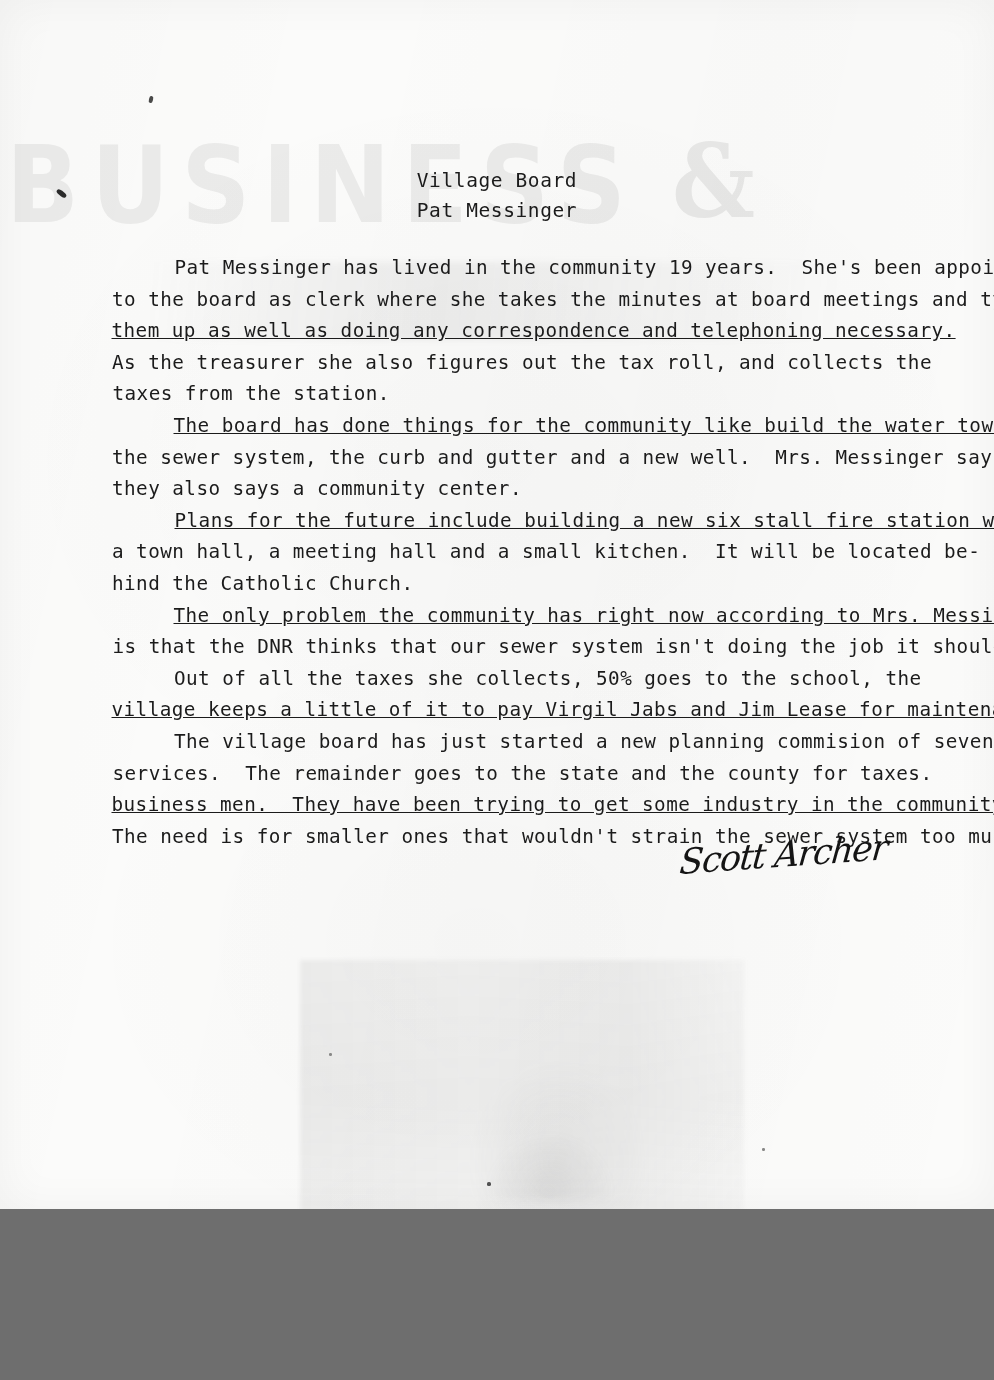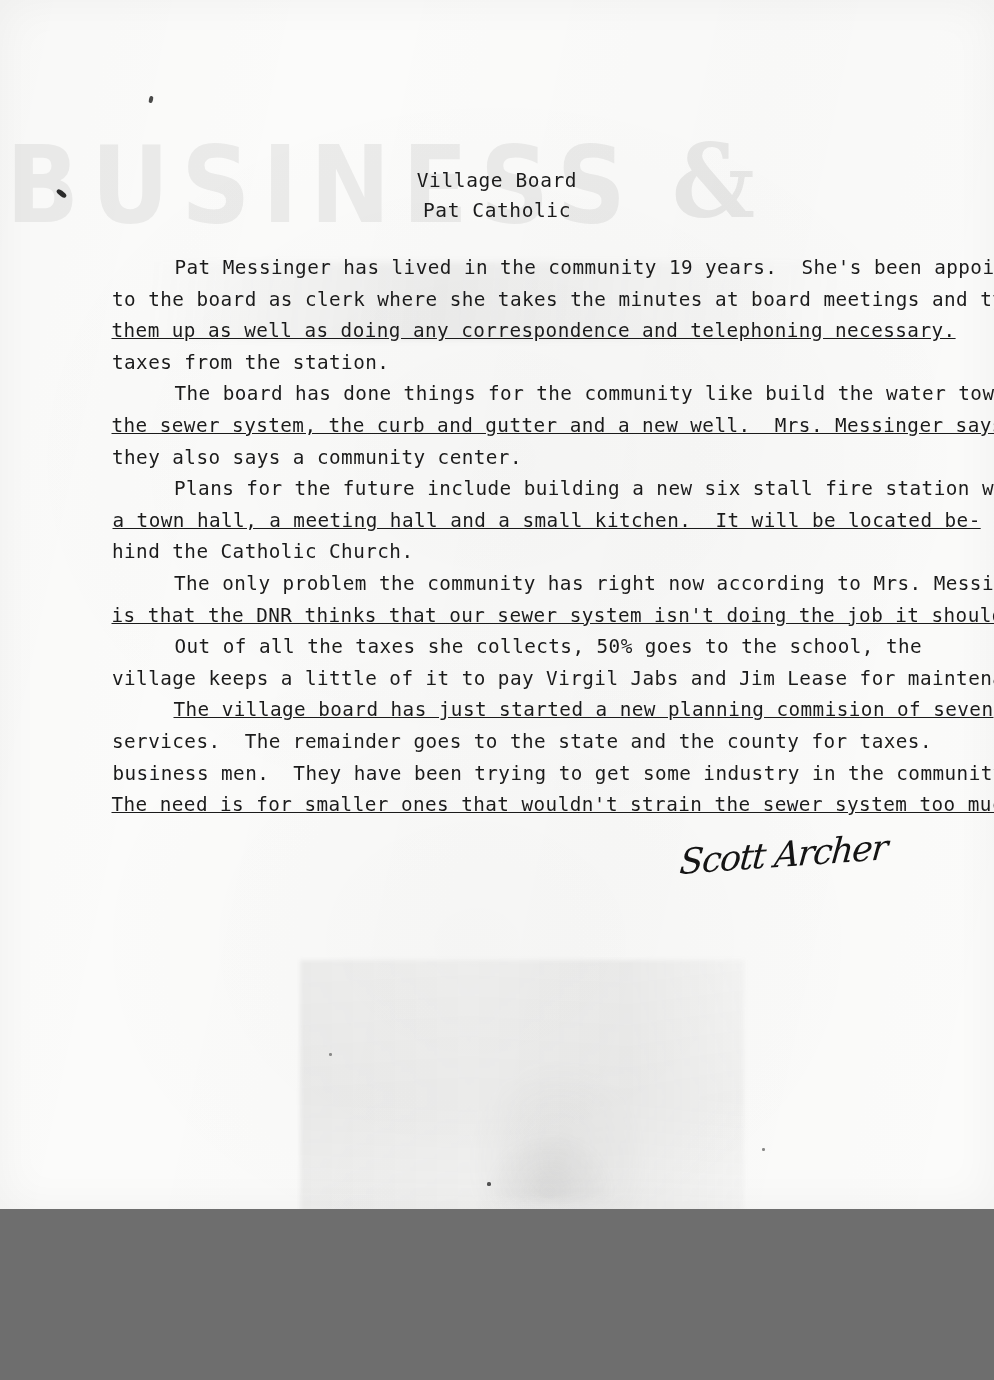--- a/index.html
+++ b/index.html
@@ -207,26 +207,27 @@
     <div class="ghost-photo"></div>
     <div class="ghost-photo-peak"></div>
     <div class="ghost-caption">Bill  Brennan</div>
   </div>
 
   <div class="paper-texture"></div>
 
   <div class="content">
 
     <div class="heading l1">Village Board</div>
-    <div class="heading l2">Pat Catholic</div>
+    <div class="heading l2">Pat Messinger</div>
 
     <div class="body-block">
       <div class="tline indent">Pat Messinger has lived in the community 19 years.  She's been appointed</div>
       <div class="tline">to the board as clerk where she takes the minutes at board meetings and types</div>
       <div class="tline">them up as well as doing any correspondence and telephoning necessary.</div>
+      <div class="tline">As the treasurer she also figures out the tax roll, and collects the</div>
       <div class="tline">taxes from the station.</div>
 
       <div class="tline indent">The board has done things for the community like build the water tower;</div>
       <div class="tline">the sewer system, the curb and gutter and a new well.  Mrs. Messinger says</div>
       <div class="tline">they also says a community center.</div>
 
       <div class="tline indent">Plans for the future include building a new six stall fire station with</div>
       <div class="tline">a town hall, a meeting hall and a small kitchen.  It will be located be-</div>
       <div class="tline">hind the Catholic Church.</div>
 

